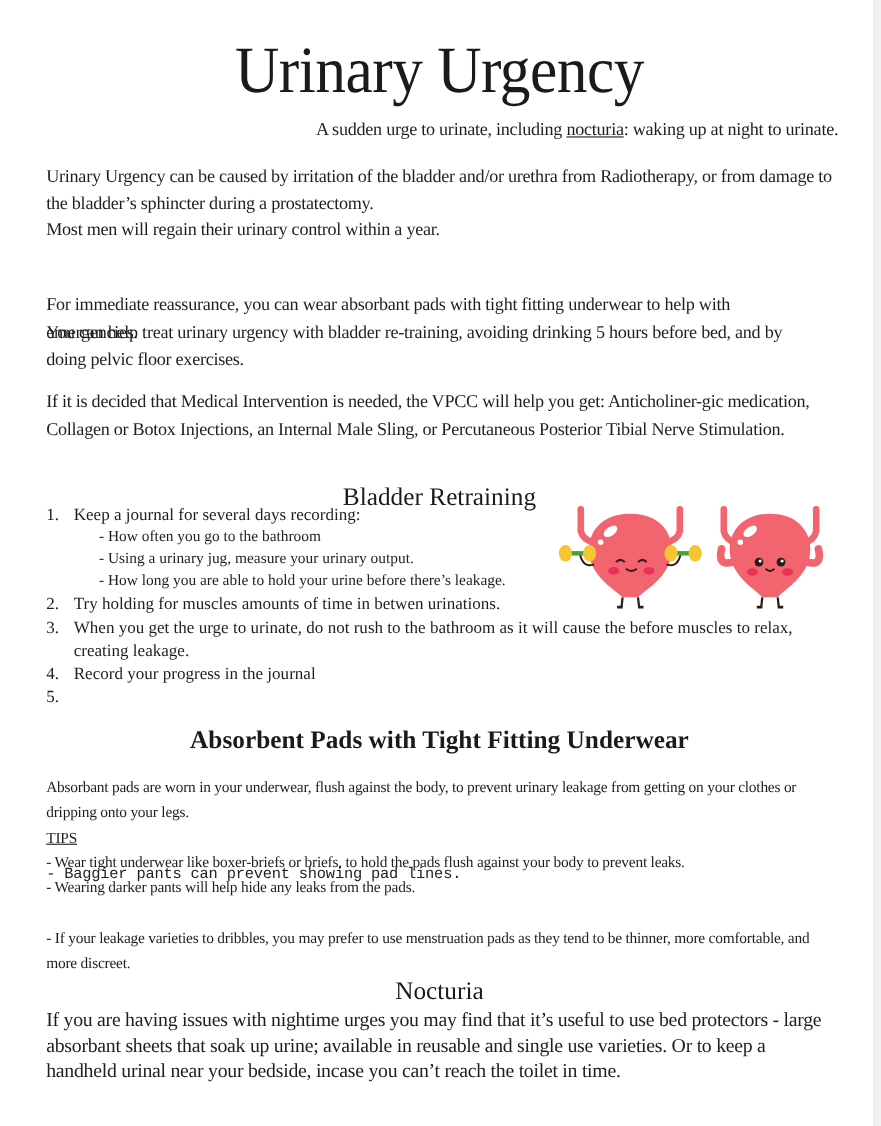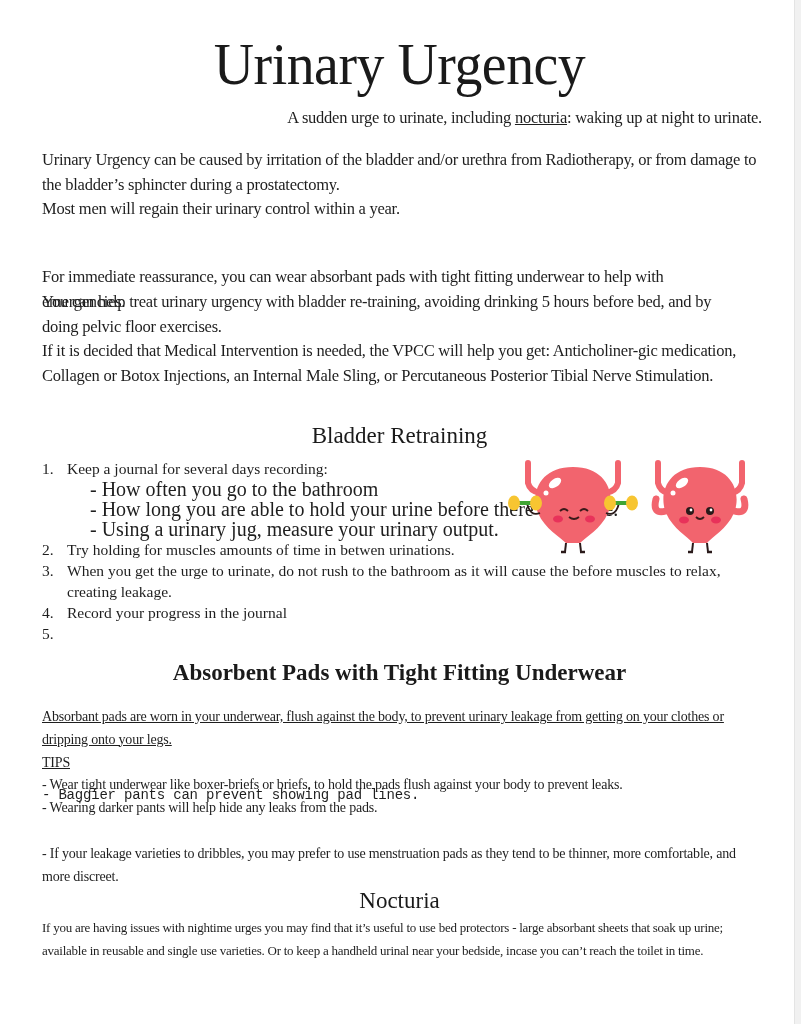--- a/index.html
+++ b/index.html
@@ -21,80 +21,80 @@
   }
   .p { position: absolute; left: 0; font-size: 16.5px; line-height: 24.5px; width: 720px; letter-spacing: -0.25px; }
   .u { text-decoration: underline; }
   h2 {
     position: absolute; left: 0; width: 715px; margin: 0;
     text-align: center; font-weight: normal; font-size: 23px; color: #1a1a1a;
   }
   .list { position: absolute; left: 0; width: 720px; font-size: 15.5px; line-height: 21px; }
   .li { display: flex; }
   .li .num { width: 25px; padding-left: 0; }
-  .sub { padding-left: 48px; font-size: 20px; line-height: 20px; }
+  .sub { padding-left: 48px; font-size: 14px; line-height: 20px; }
   .small { position: absolute; left: 0; width: 720px; font-size: 14px; line-height: 22.5px; letter-spacing: -0.2px; }
   .illus { position: absolute; left: 500px; top: 455px; width: 260px; height: 100px; }
 </style>
 </head>
 <body>
 
 <div class="edge-strip"></div>
 
 <div class="page">
   <h1>Urinary Urgency</h1>
 
   <div class="p" style="top:106px;text-align:right;">
     <span>A sudden urge to urinate, including </span><span class="u">nocturia</span><span>: waking up at night to urinate.</span>
   </div>
 
   <div class="p" style="top:148px; width:715px;">Urinary Urgency can be caused by irritation of the bladder and/or urethra from Radiotherapy, or from damage to the bladder’s sphincter during a prostatectomy.</div>
   <div class="p" style="top:197px;">Most men will regain their urinary control within a year.</div>
 
   <div class="p" style="top:241px; width:700px;margin-top:24px;">For immediate reassurance, you can wear absorbant pads with tight fitting underwear to help with emergencies.</div>
   <div class="p" style="top:290px; width:700px;">You can help treat urinary urgency with bladder re-training, avoiding drinking 5 hours before bed, and by doing pelvic floor exercises.</div>
-  <div class="p" style="top:339px; width:722px;">If it is decided that Medical Intervention is needed, the VPCC will help you get: Anticholiner-gic medication, Collagen or Botox Injections, an Internal Male Sling, or Percutaneous Posterior Tibial Nerve Stimulation.</div>
+  <div class="p" style="top:353px; width:722px;">If it is decided that Medical Intervention is needed, the VPCC will help you get: Anticholiner-gic medication, Collagen or Botox Injections, an Internal Male Sling, or Percutaneous Posterior Tibial Nerve Stimulation.</div>
 
-  <h2 style="top:423px;">Bladder Retraining</h2>
+  <h2 style="top:439px;">Bladder Retraining</h2>
 
   <div class="list" style="top:458px;">
     <div class="li">
       <span class="num">1.</span>
       <span>Keep a journal for several days recording:</span>
     </div>
     <div class="sub">- How often you go to the bathroom</div>
+    <div class="sub">- Using a urinary jug, measure your urinary output.</div>
     <div class="sub">- How long you are able to hold your urine before there’s leakage.</div>
-    <div class="sub">- Using a urinary jug, measure your urinary output.</div>
     <div class="li">
       <span class="num">2.</span>
       <span>Try holding for muscles amounts of time in betwen urinations.</span>
     </div>
     <div class="li">
       <span class="num">3.</span>
       <span style="width:690px;">When you get the urge to urinate, do not rush to the bathroom as it will cause the before muscles to relax, creating leakage.</span>
     </div>
     <div class="li">
       <span class="num">4.</span>
       <span>Record your progress in the journal</span>
     </div>
     <div class="li">
       <span class="num">5.</span>
     </div>
   </div>
 
   <h2 style="top:660px;font-weight:bold;">Absorbent Pads with Tight Fitting Underwear</h2>
-  <div class="small" style="top:706px; width:705px;text-decoration:underline;">Absorbant pads are worn in your underwear, flush against the body, to prevent urinary leakage from getting on your clothes or dripping onto your legs.</div>
+  <div class="small" style="top:706px; width:705px;">Absorbant pads are worn in your underwear, flush against the body, to prevent urinary leakage from getting on your clothes or dripping onto your legs.</div>
   <div class="small u" style="top:752px; width:auto;">TIPS</div>
   <div class="small" style="top:774px;">- Wear tight underwear like boxer-briefs or briefs, to hold the pads flush against your body to prevent leaks.</div>
   <div class="small" style="top:797px;">- Wearing darker pants will help hide any leaks from the pads.</div>
   <div class="small" style="top:784px;font-family:Liberation Mono, monospace;">- Baggier pants can prevent showing pad lines.</div>
   <div class="small" style="top:843px; width:710px;">- If your leakage varieties to dribbles, you may prefer to use menstruation pads as they tend to be thinner, more comfortable, and more discreet.</div>
 
   <h2 style="top:888px;">Nocturia</h2>
-  <div class="p" style="top:916px; font-size:13px; line-height:23px; width:715px;">If you are having issues with nightime urges you may find that it’s useful to use bed protectors - large absorbant sheets that soak up urine; available in reusable and single use varieties. Or to keep a handheld urinal near your bedside, incase you can’t reach the toilet in time.</div>
+  <div class="p" style="top:916px; font-size:18px; line-height:23px; width:715px;">If you are having issues with nightime urges you may find that it’s useful to use bed protectors - large absorbant sheets that soak up urine; available in reusable and single use varieties. Or to keep a handheld urinal near your bedside, incase you can’t reach the toilet in time.</div>
 </div>
 
 <svg class="illus" viewBox="0 0 260 100">
 
   <g>
     <path d="M28 8 L28 28 Q30 36 40 38" stroke="#f2646e" stroke-width="6" fill="none" stroke-linecap="round"></path>
     <path d="M118 8 L118 28 Q116 36 106 38" stroke="#f2646e" stroke-width="6" fill="none" stroke-linecap="round"></path>
     <path d="M73 12 C 40 12, 30 38, 38 58 C 45 74, 60 82, 66 88 L80 88 C 86 82, 101 74, 108 58 C 116 38, 106 12, 73 12 Z" fill="#f2646e"></path>
     <ellipse cx="55" cy="28" rx="7" ry="4" fill="#ffffff" transform="rotate(-35 55 28)"></ellipse>
     <circle cx="46" cy="38" r="2.5" fill="#ffffff"></circle>

